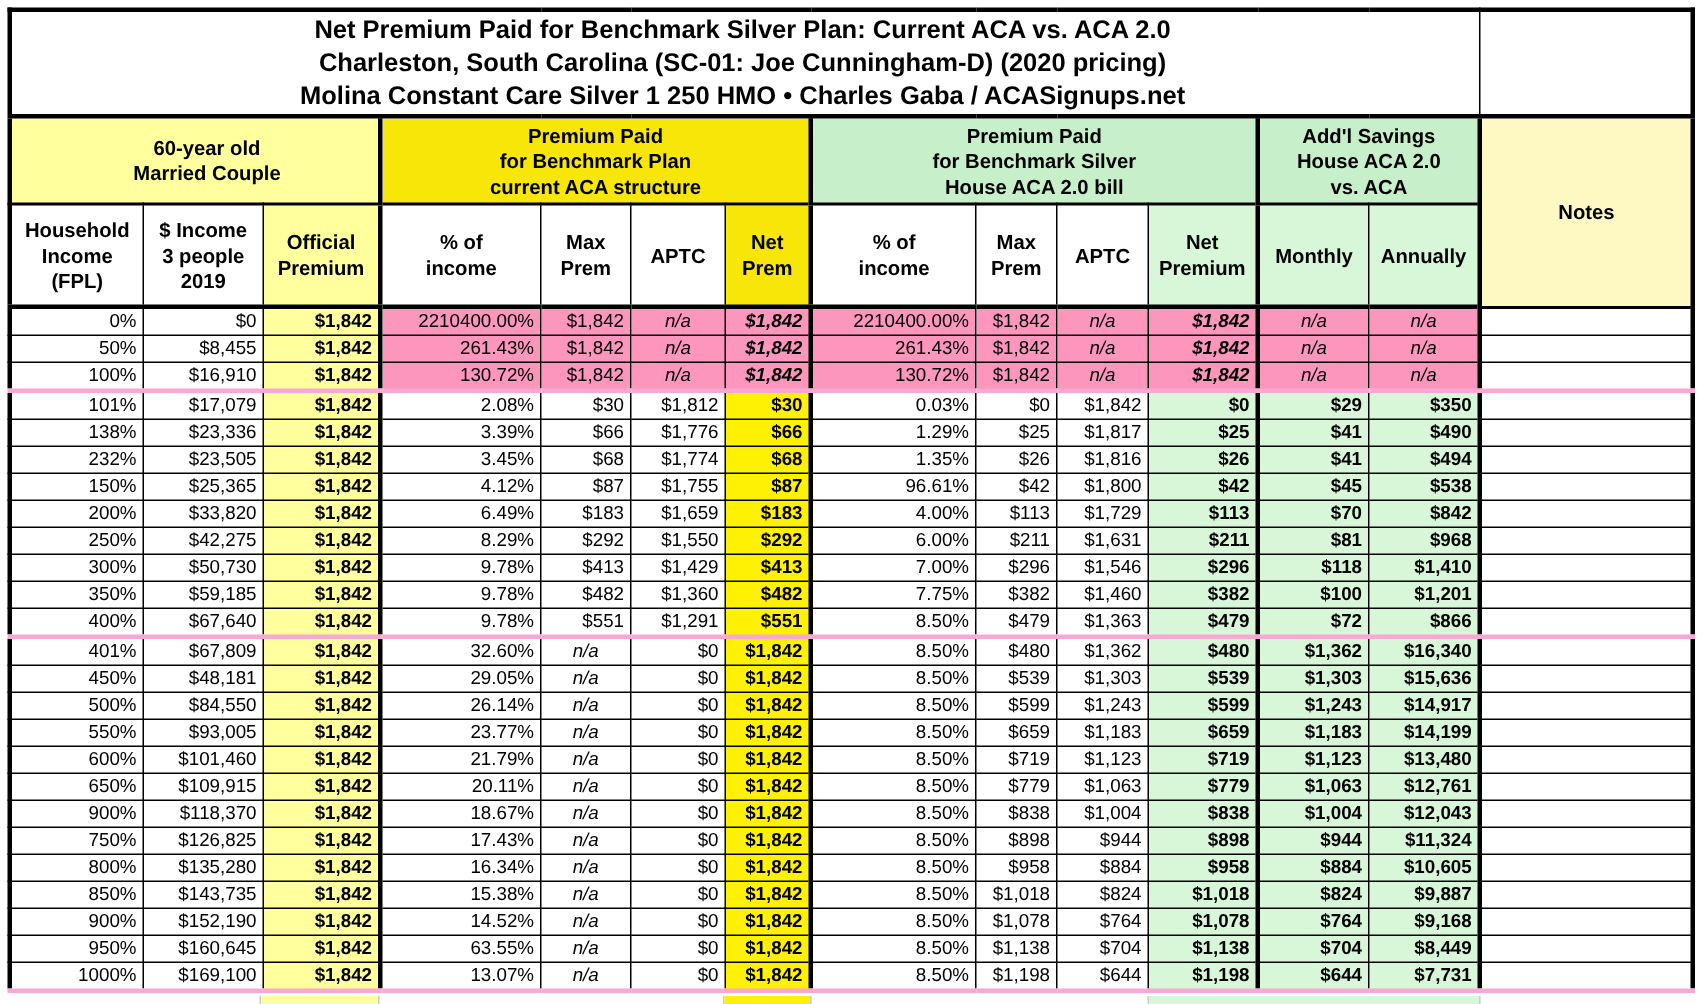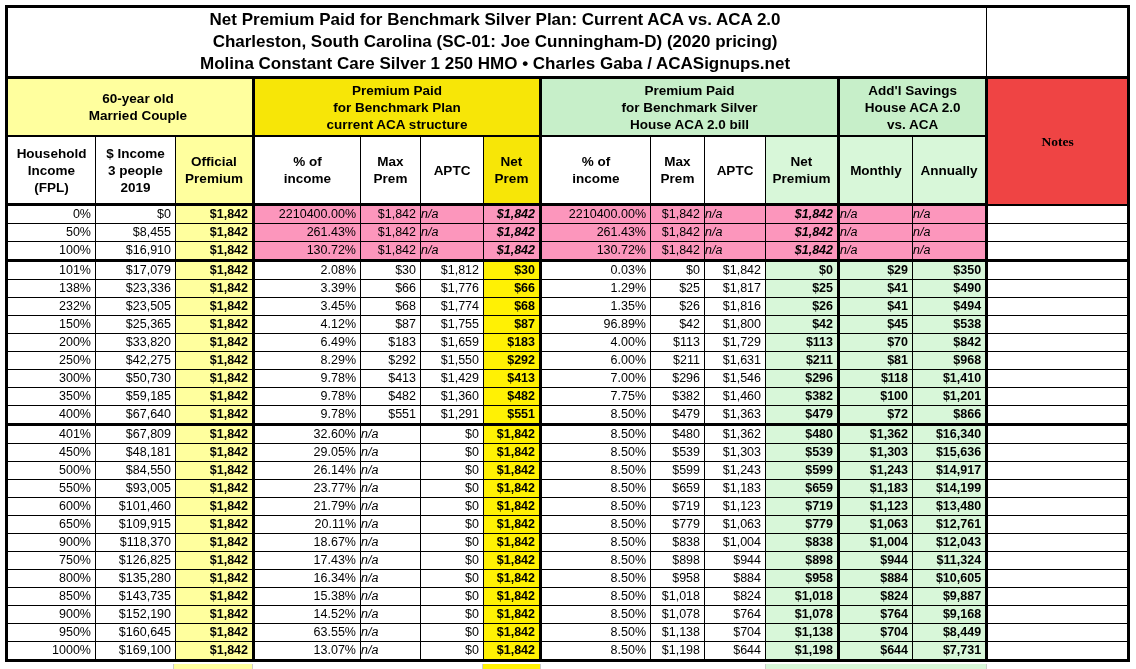--- a/index.html
+++ b/index.html
@@ -9,41 +9,41 @@
   td,th{border:1px solid #000;padding:0;overflow:hidden;white-space:nowrap;}
   
   .title-row td{border-bottom:3px solid #000;height:68px;vertical-align:middle;}
   .title-cell div{text-align:center;font-weight:bold;font-size:17px;line-height:22px;}
   
   .section-row th{height:56px;font-weight:bold;font-size:13.5px;line-height:17px;
     text-align:center;vertical-align:middle;white-space:pre-line;border-bottom:2px solid #000;}
   .sec-pale{background:var(--pale-yellow);font-size:15px;line-height:19px;padding-left:16px;}
   .sec-yellow{background:var(--yellow-header);}
   .sec-green{background:var(--green-header);}
-  .notes-head{background:#ef4444;font-size:13.5px;font-weight:bold;text-align:center;vertical-align:middle;font-family:Liberation Serif, serif;}
+  .notes-head{background:#fef9c3;font-size:13.5px;font-weight:bold;text-align:center;vertical-align:middle;}
   
   .colhead-row th{height:66px;font-weight:bold;font-size:13.5px;line-height:17px;
     text-align:center;vertical-align:middle;white-space:pre-line;border-bottom:3px solid #000;background:#fff;}
   .colhead-row th.h-official{background:var(--pale-yellow);}
   .colhead-row th.h-acanet{background:var(--yellow-header);}
   .colhead-row th.h-green{background:var(--green-cell);}
   
   tbody td{height:17px;font-size:12.5px;line-height:17px;text-align:right;padding-right:4px;background:#fff;}
   td.official{background:var(--pale-yellow);font-weight:bold;}
   td.acanet{background:var(--yellow-cell);font-weight:bold;}
   td.hnet,td.sav{background:var(--green-cell);font-weight:bold;}
   td.pink{background:var(--pink);}
   td.ital{}
   td.bold-ital{font-weight:bold;font-style:italic;}
-  td.na{text-align:left;font-style:italic;padding-right:0;}
+  td.na{text-align:center;font-style:italic;padding-right:0;}
   td.pink.na{font-weight:normal;}
   td.notes{background:#fff;}
   .bl3{border-left:3px solid #000;}
   .bl1{border-left:1px solid #000;}
-  tr.sep td{border-bottom:3px solid #000000;}
+  tr.sep td{border-bottom:3px solid #f9a8d4;}
   
   .cutoff-strip{margin-top:2px;height:10px;display:flex;width:1122px;}
   .cutoff-strip span{display:block;height:10px;border-right:1px solid #ccc;}
 </style>
 </head>
 <body>
 
 <div class="stage">
   <table>
     <colgroup>
@@ -210,21 +210,21 @@
           <td class="notes bl3"></td>
         </tr>
         <tr>
           <td>150%</td>
           <td>$25,365</td>
           <td class="official">$1,842</td>
           <td class="pct bl3">4.12%</td>
           <td>$87</td>
           <td>$1,755</td>
           <td class="acanet">$87</td>
-          <td class="pct bl3">96.89%</td>
+          <td class="pct bl3">96.61%</td>
           <td>$42</td>
           <td>$1,800</td>
           <td class="hnet">$42</td>
           <td class="sav bl3">$45</td>
           <td class="sav">$538</td>
           <td class="notes bl3"></td>
         </tr>
         <tr>
           <td>200%</td>
           <td>$33,820</td>

